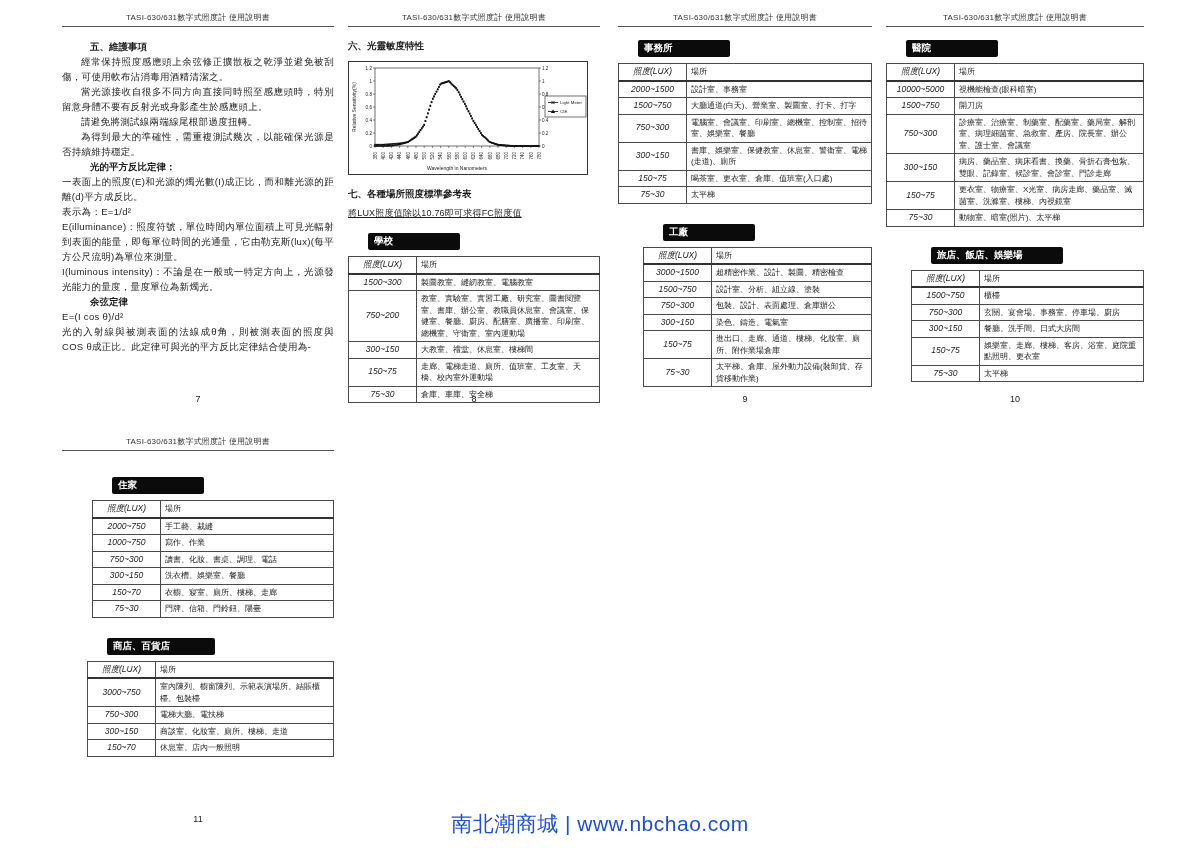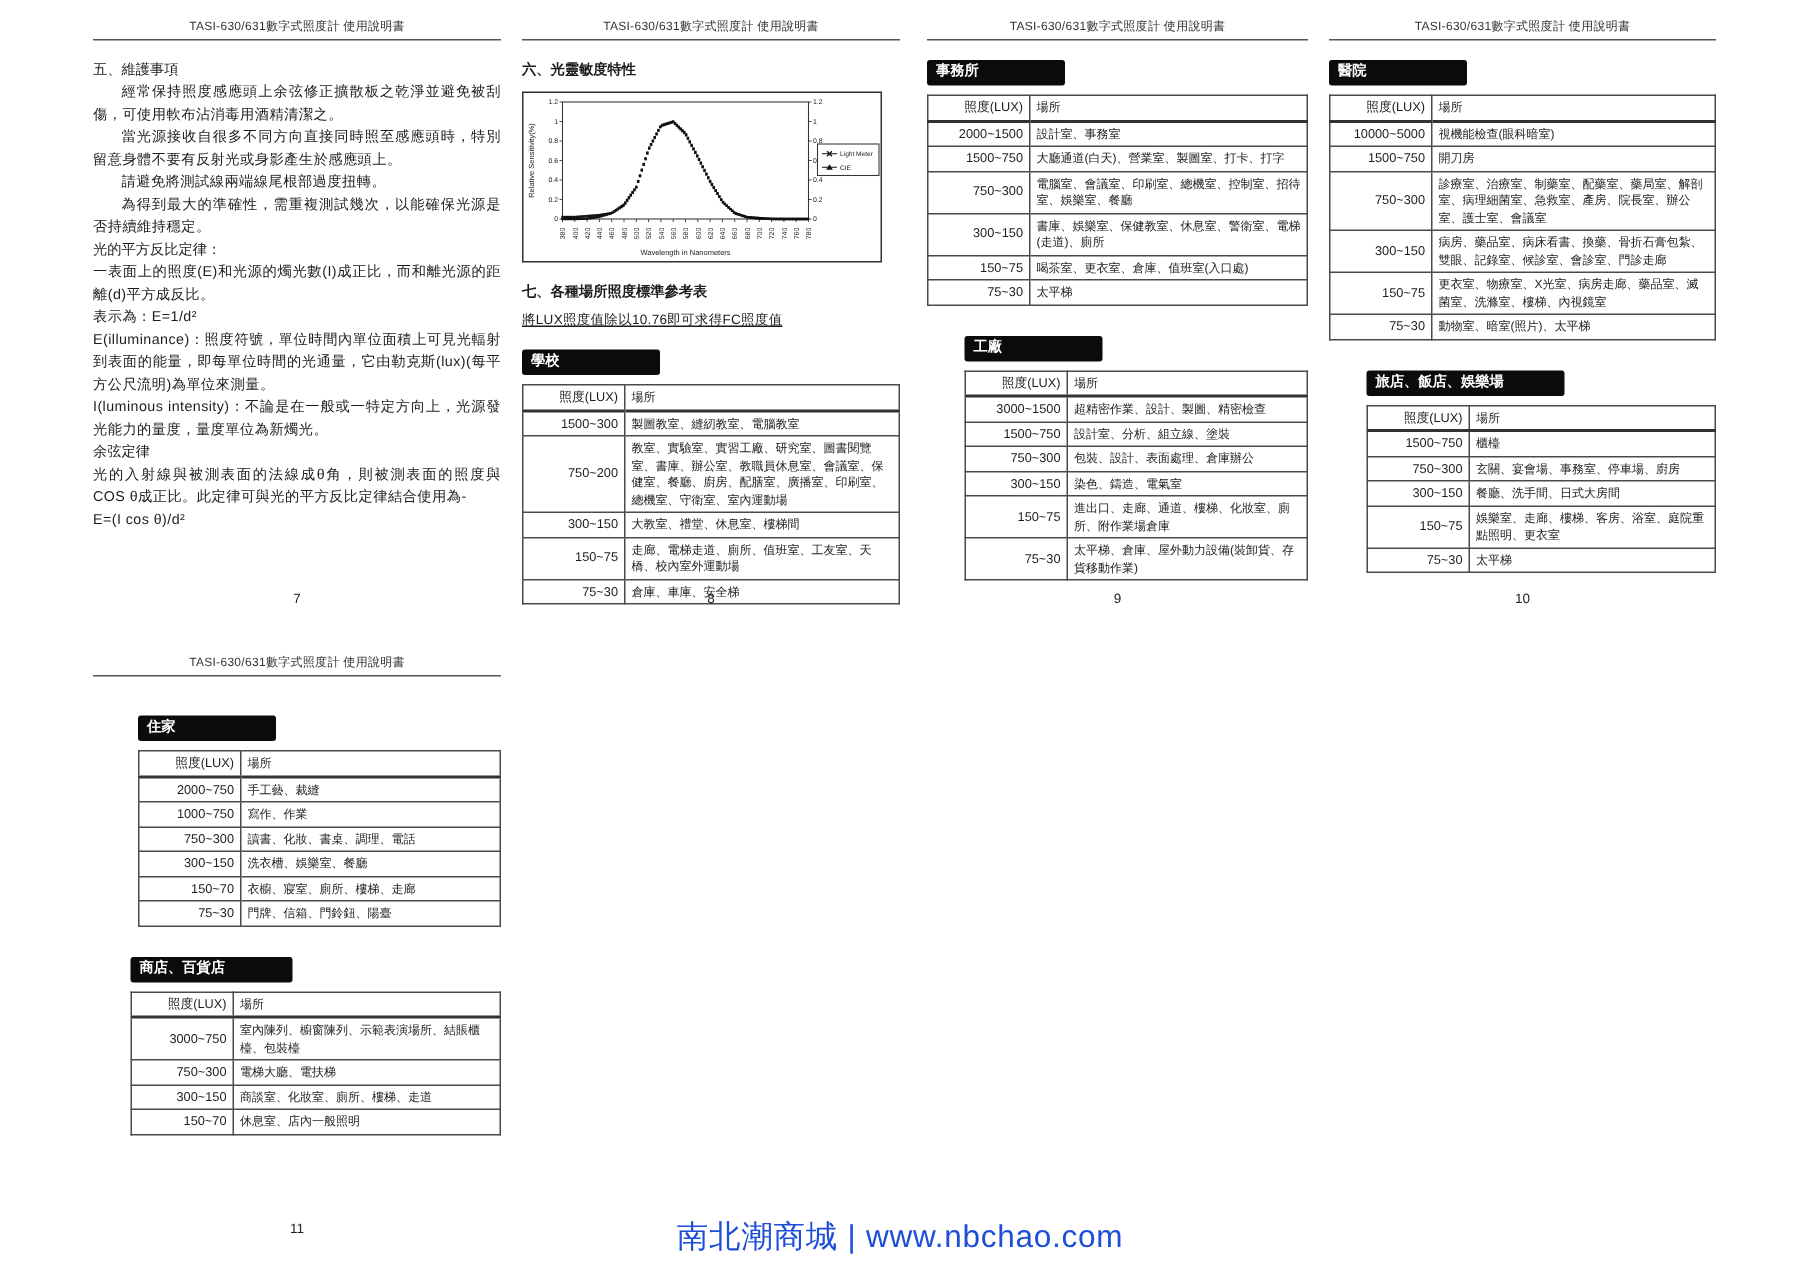--- a/index.html
+++ b/index.html
@@ -5,38 +5,38 @@
   * { box-sizing: border-box; margin: 0; padding: 0; }
   html,body { width:1200px; height:848px; background:#ffffff; overflow:hidden;
     font-family:"Liberation Sans","DejaVu Sans",sans-serif; color:#1c1c1c; }
   .canvas { position:absolute; left:0; top:0; width:1200px; height:848px; background:#fff; }
   .page { position:absolute; }
   .pg-header { font-size:8px; color:#333; text-align:center; padding-bottom:3px;
     border-bottom:1px solid #555; letter-spacing:.2px; white-space:nowrap; }
   .pg-num { position:absolute; bottom:0; left:0; width:100%; text-align:center; font-size:9px; color:#222; }
   
   .txtcol { margin-top:12px; text-align:justify; }
-  .b-h { font-weight:normal; font-size:9.5px; line-height:15px; }
+  .b-h { font-weight:bold; font-size:9.5px; line-height:15px;margin-left:28px; }
   .b-p, .b-pi { font-size:9.5px; line-height:15px; letter-spacing:.3px; }
   .b-pi { text-indent:19px; }
   
   .sec-h { font-weight:bold; font-size:9.5px; margin:13px 0 0 0; }
   .note { font-size:9px; margin:6px 0 10px 0; letter-spacing:.2px;text-decoration:underline; }
   
   .chartbox { margin-top:8px; border:1px solid #333; background:#fff; width:240px; height:114px; }
   
   .tab { display:block; width:92px; background:#0b0b0b; color:#fff; font-weight:bold;
-    font-size:9.5px; line-height:14px; padding:1px 6px 2px 6px; border-radius:2px; margin-bottom:6px; }
+    font-size:9.5px; line-height:14px; padding:1px 6px 2px 6px; border-radius:2px; margin-bottom:6px;margin-left:20px; }
   .tab.wide { width:132px; }
   .tab.mid { width:108px; }
   
   table.std { border-collapse:collapse; width:100%; font-size:8px; table-layout:fixed; }
   table.std td { border:1px solid #4a4a4a; padding:2px 4px; line-height:11.5px; vertical-align:middle;
     word-break:break-all; }
-  table.std .c1 { width:68px; text-align:right; font-size:8.5px; word-break:normal; }
+  table.std .c1 { width:68px; text-align:center; font-size:8.5px; word-break:normal;font-style:italic; }
   table.std tr.hd td { border-bottom:2px solid #333; }
   .tblwrap { margin-top:13px; }
   .tblwrap + .tblwrap { margin-top:20px;padding-left:25px; }
   
   .watermark { position:absolute; left:0; top:810px; width:1200px; text-align:center;
     font-size:21px; color:#1d4ed8; letter-spacing:.5px; }
 </style>
 </head>
 <body>
 
@@ -51,22 +51,22 @@
         <div class="b-pi">經常保持照度感應頭上余弦修正擴散板之乾淨並避免被刮傷，可使用軟布沾消毒用酒精清潔之。</div>
         <div class="b-pi">當光源接收自很多不同方向直接同時照至感應頭時，特別留意身體不要有反射光或身影產生於感應頭上。</div>
         <div class="b-pi">請避免將測試線兩端線尾根部過度扭轉。</div>
         <div class="b-pi">為得到最大的準確性，需重複測試幾次，以能確保光源是否持續維持穩定。</div>
         <div class="b-h">光的平方反比定律：</div>
         <div class="b-p">一表面上的照度(E)和光源的燭光數(I)成正比，而和離光源的距離(d)平方成反比。</div>
         <div class="b-p">表示為：E=1/d²</div>
         <div class="b-p">E(illuminance)：照度符號，單位時間內單位面積上可見光輻射到表面的能量，即每單位時間的光通量，它由勒克斯(lux)(每平方公尺流明)為單位來測量。</div>
         <div class="b-p">I(luminous intensity)：不論是在一般或一特定方向上，光源發光能力的量度，量度單位為新燭光。</div>
         <div class="b-h">余弦定律</div>
+        <div class="b-p">E=(I cos θ)/d²</div>
         <div class="b-p">光的入射線與被測表面的法線成θ角，則被測表面的照度與COS θ成正比。此定律可與光的平方反比定律結合使用為-</div>
-        <div class="b-p">E=(I cos θ)/d²</div>
       </div>
     <div class="pg-num">7</div>
   </div>
 
   <div class="page" id="p8" style="left:348px; top:12px; width:252px; height:392px;">
     <div class="pg-header">
       <span>TASI-630/631數字式照度計 使用說明書</span>
     </div>
     <div class="sec-h">六、光靈敏度特性</div>
     <div class="chartbox" id="chartbox"><svg width="238" height="112" viewBox="0 0 238 112">

